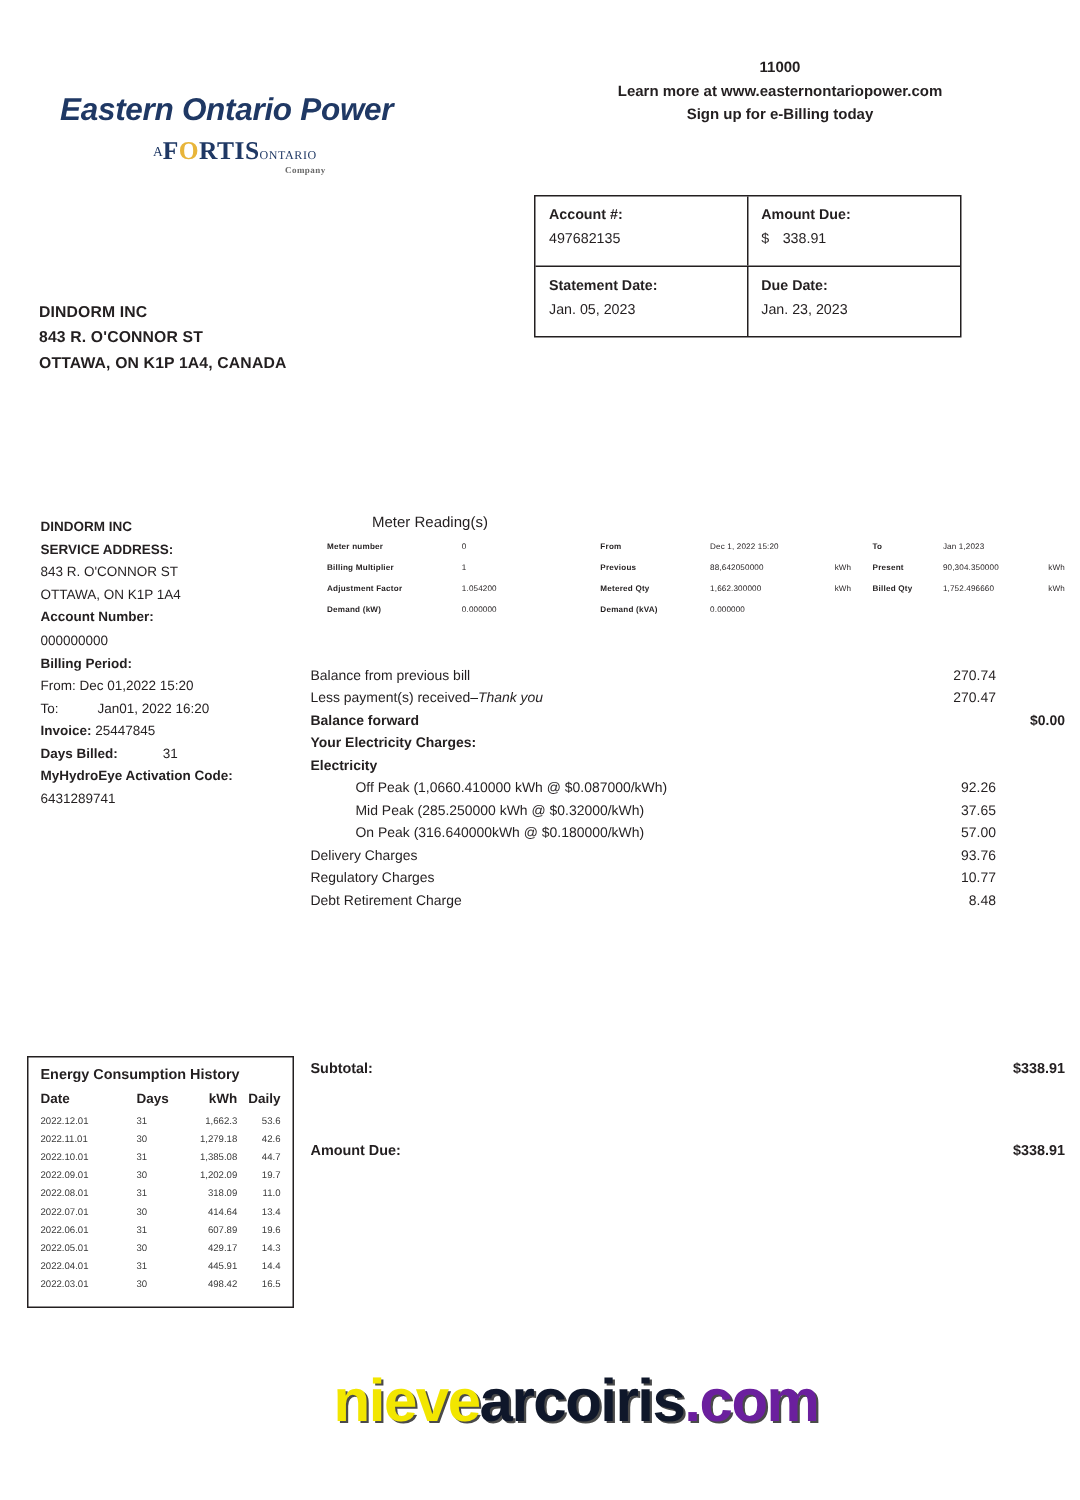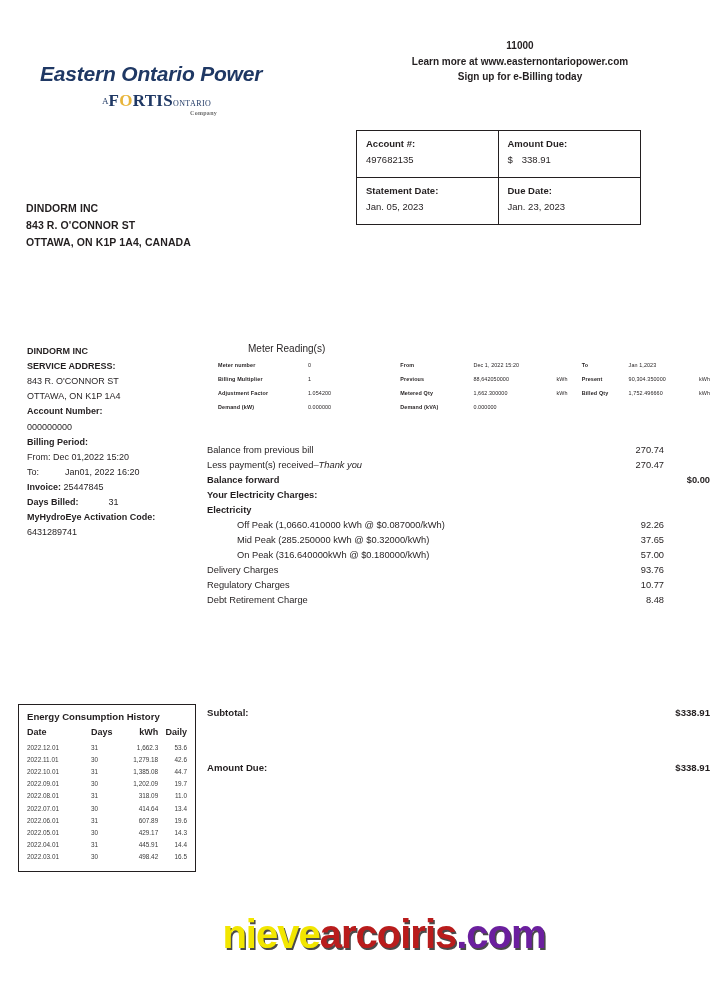--- a/index.html
+++ b/index.html
@@ -543,16 +543,16 @@
       <span>$338.91</span>
     </div>
     <div class="tot-spacer"></div>
     <div class="tot-line">
       <span>Amount  Due:</span>
       <span>$338.91</span>
     </div>
   </div>
 
   <div class="watermark">
-    <span class="w1" style="color: rgb(242, 230, 0);">nieve</span><span class="w2" style="color: #b91c1c;">arcoiris</span><span class="w3" style="color: rgb(107, 31, 158);">.com</span>
+    <span class="w1" style="color: rgb(242, 230, 0);">nieve</span><span class="w2" style="color: #0f172a;">arcoiris</span><span class="w3" style="color: rgb(107, 31, 158);">.com</span>
   </div>
 
 </div>
 
 </body></html>

